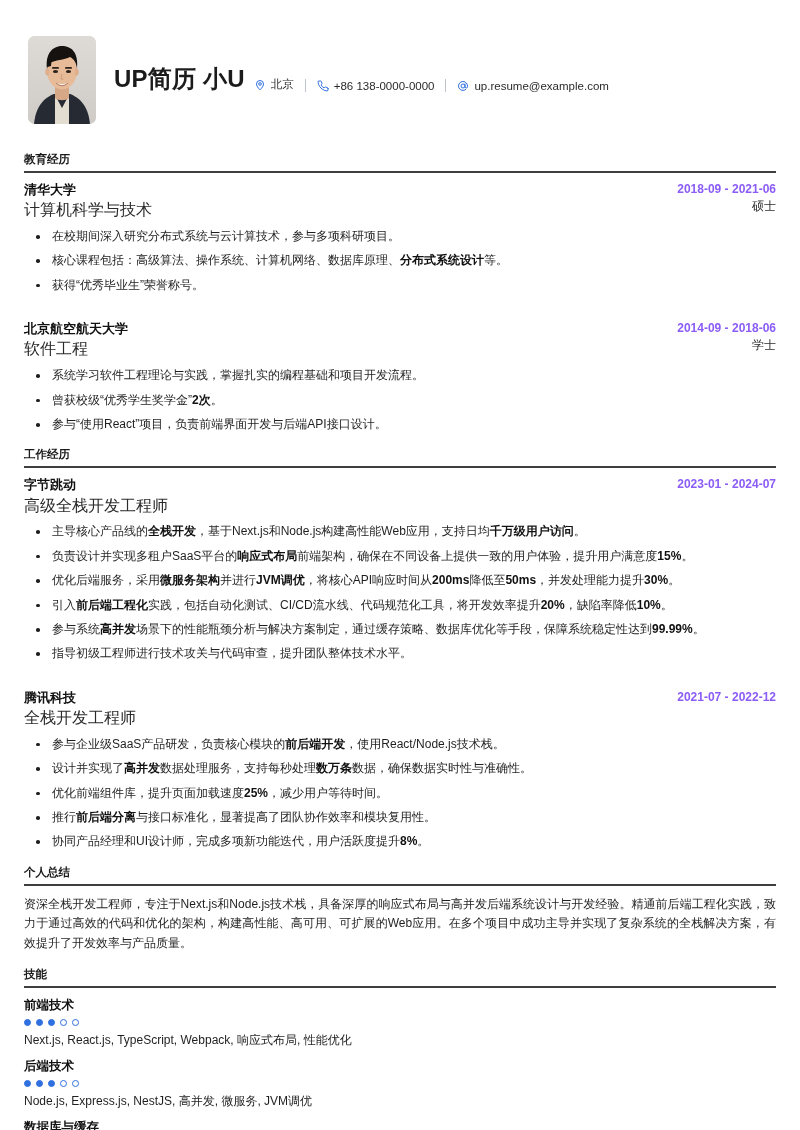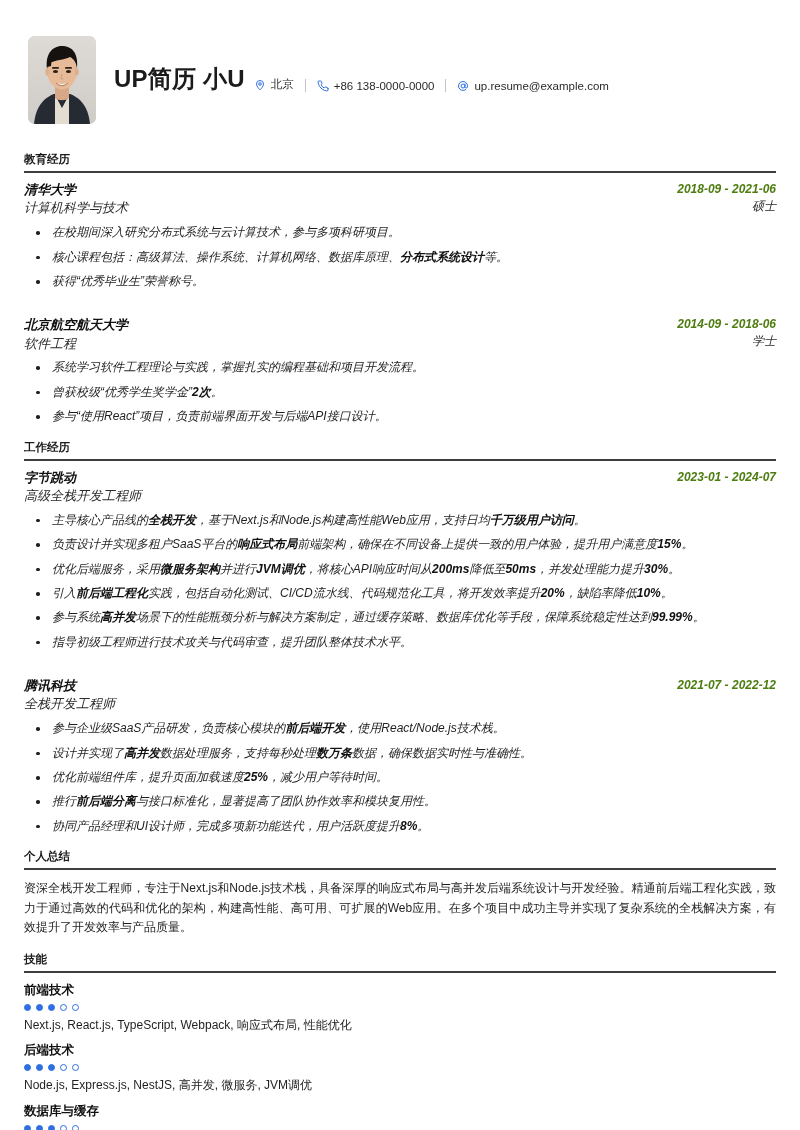--- a/index.html
+++ b/index.html
@@ -76,32 +76,32 @@
     padding-bottom: 4px;
   }
   .section-rule {
     height: 2px;
     background: #3f3f3f;
     width: 100%;
     margin-bottom: 9px;
   }
 
   
-  .entry { margin-bottom: 5px; font-style: italic; }
+  .entry { margin-bottom: 5px; }
   .entry + .entry { margin-top: 27px; }
   .entry-head {
     display: flex;
     justify-content: space-between;
     align-items: flex-start;
   }
   .entry-left { display: flex; flex-direction: column; gap: 2px; }
   .entry-right { display: flex; flex-direction: column; gap: 2px; text-align: right; }
   .org { font-size: 13px; font-weight: 700; color: #111; line-height: 1.25; }
-  .role { font-size: 13px; color: #2b2b2b; line-height: 1.3; }
-  .dates { font-size: 12px; font-weight: 700; color: #4d7c0f; line-height: 1.25; }
+  .role { font-size: 16px; color: #2b2b2b; line-height: 1.3; }
+  .dates { font-size: 12px; font-weight: 700; color: #8b5cf6; line-height: 1.25; }
   .degree { font-size: 12px; color: #2b2b2b; line-height: 1.3; }
 
   ul.bullets { list-style: none; margin: 7px 0 0 0; padding: 0; }
   ul.bullets li {
     position: relative;
     padding-left: 28px;
     font-size: 12px;
     line-height: 1.45;
     color: #1f1f1f;
     margin-bottom: 7px;

